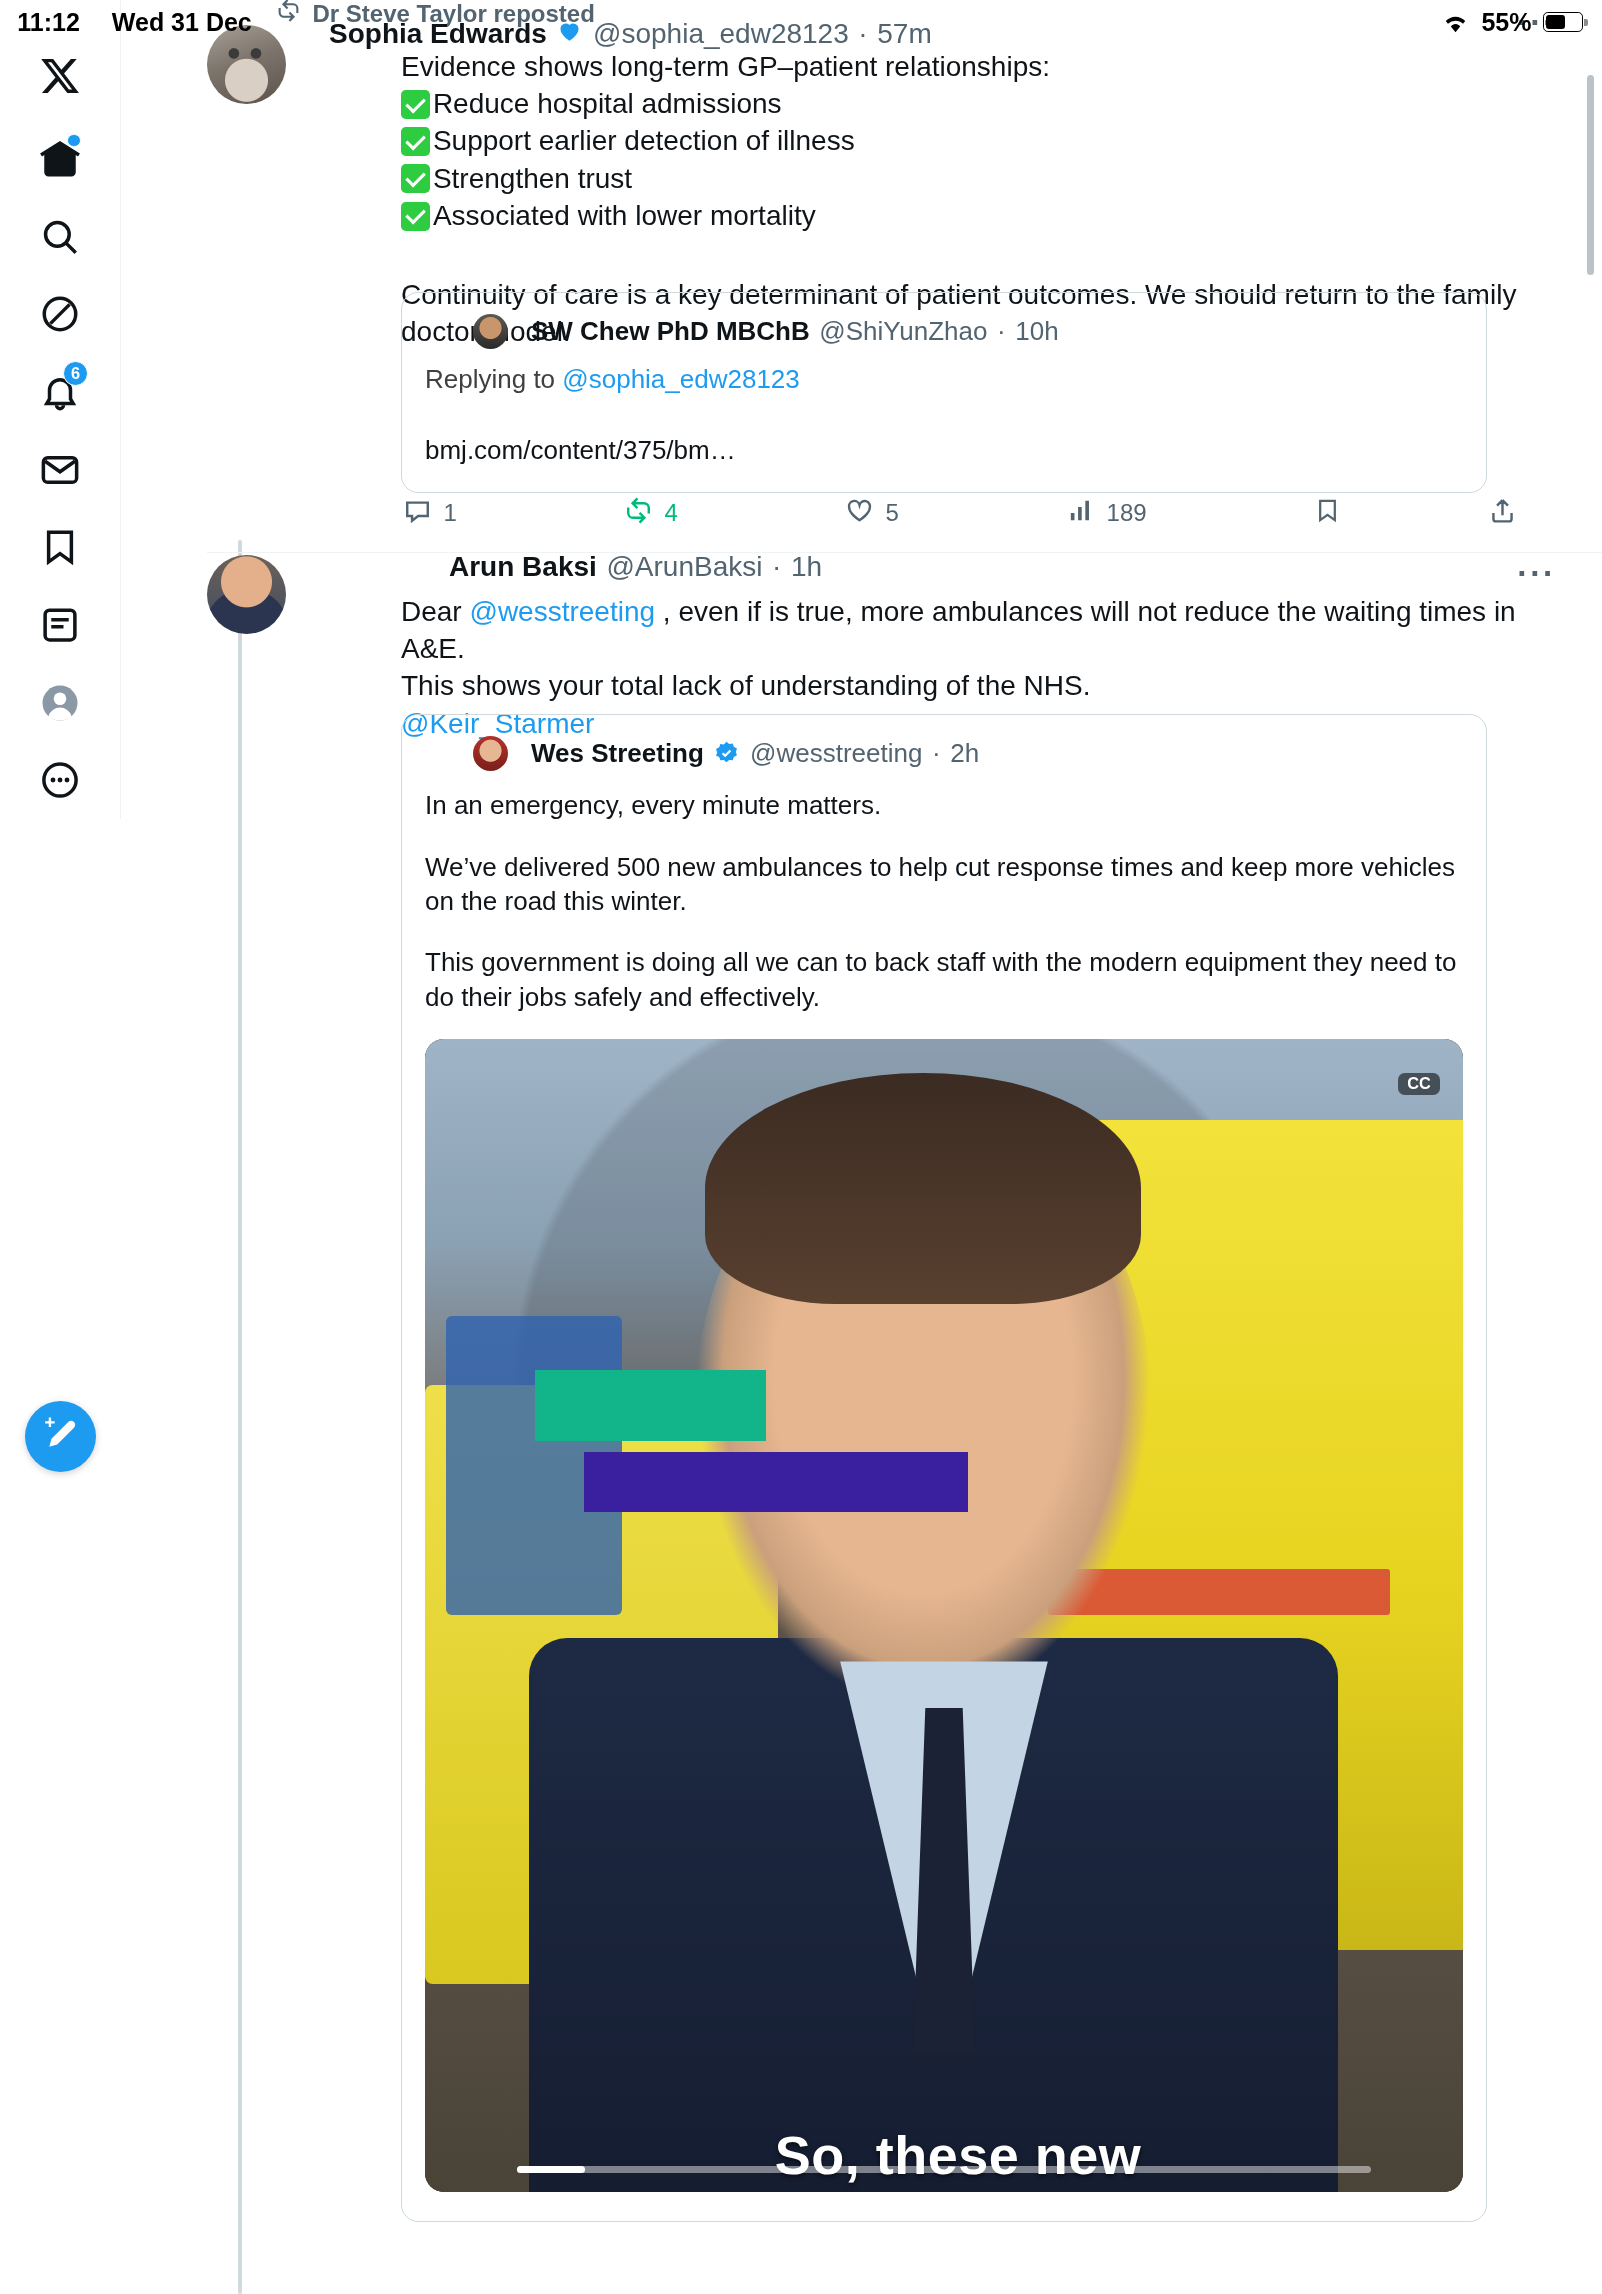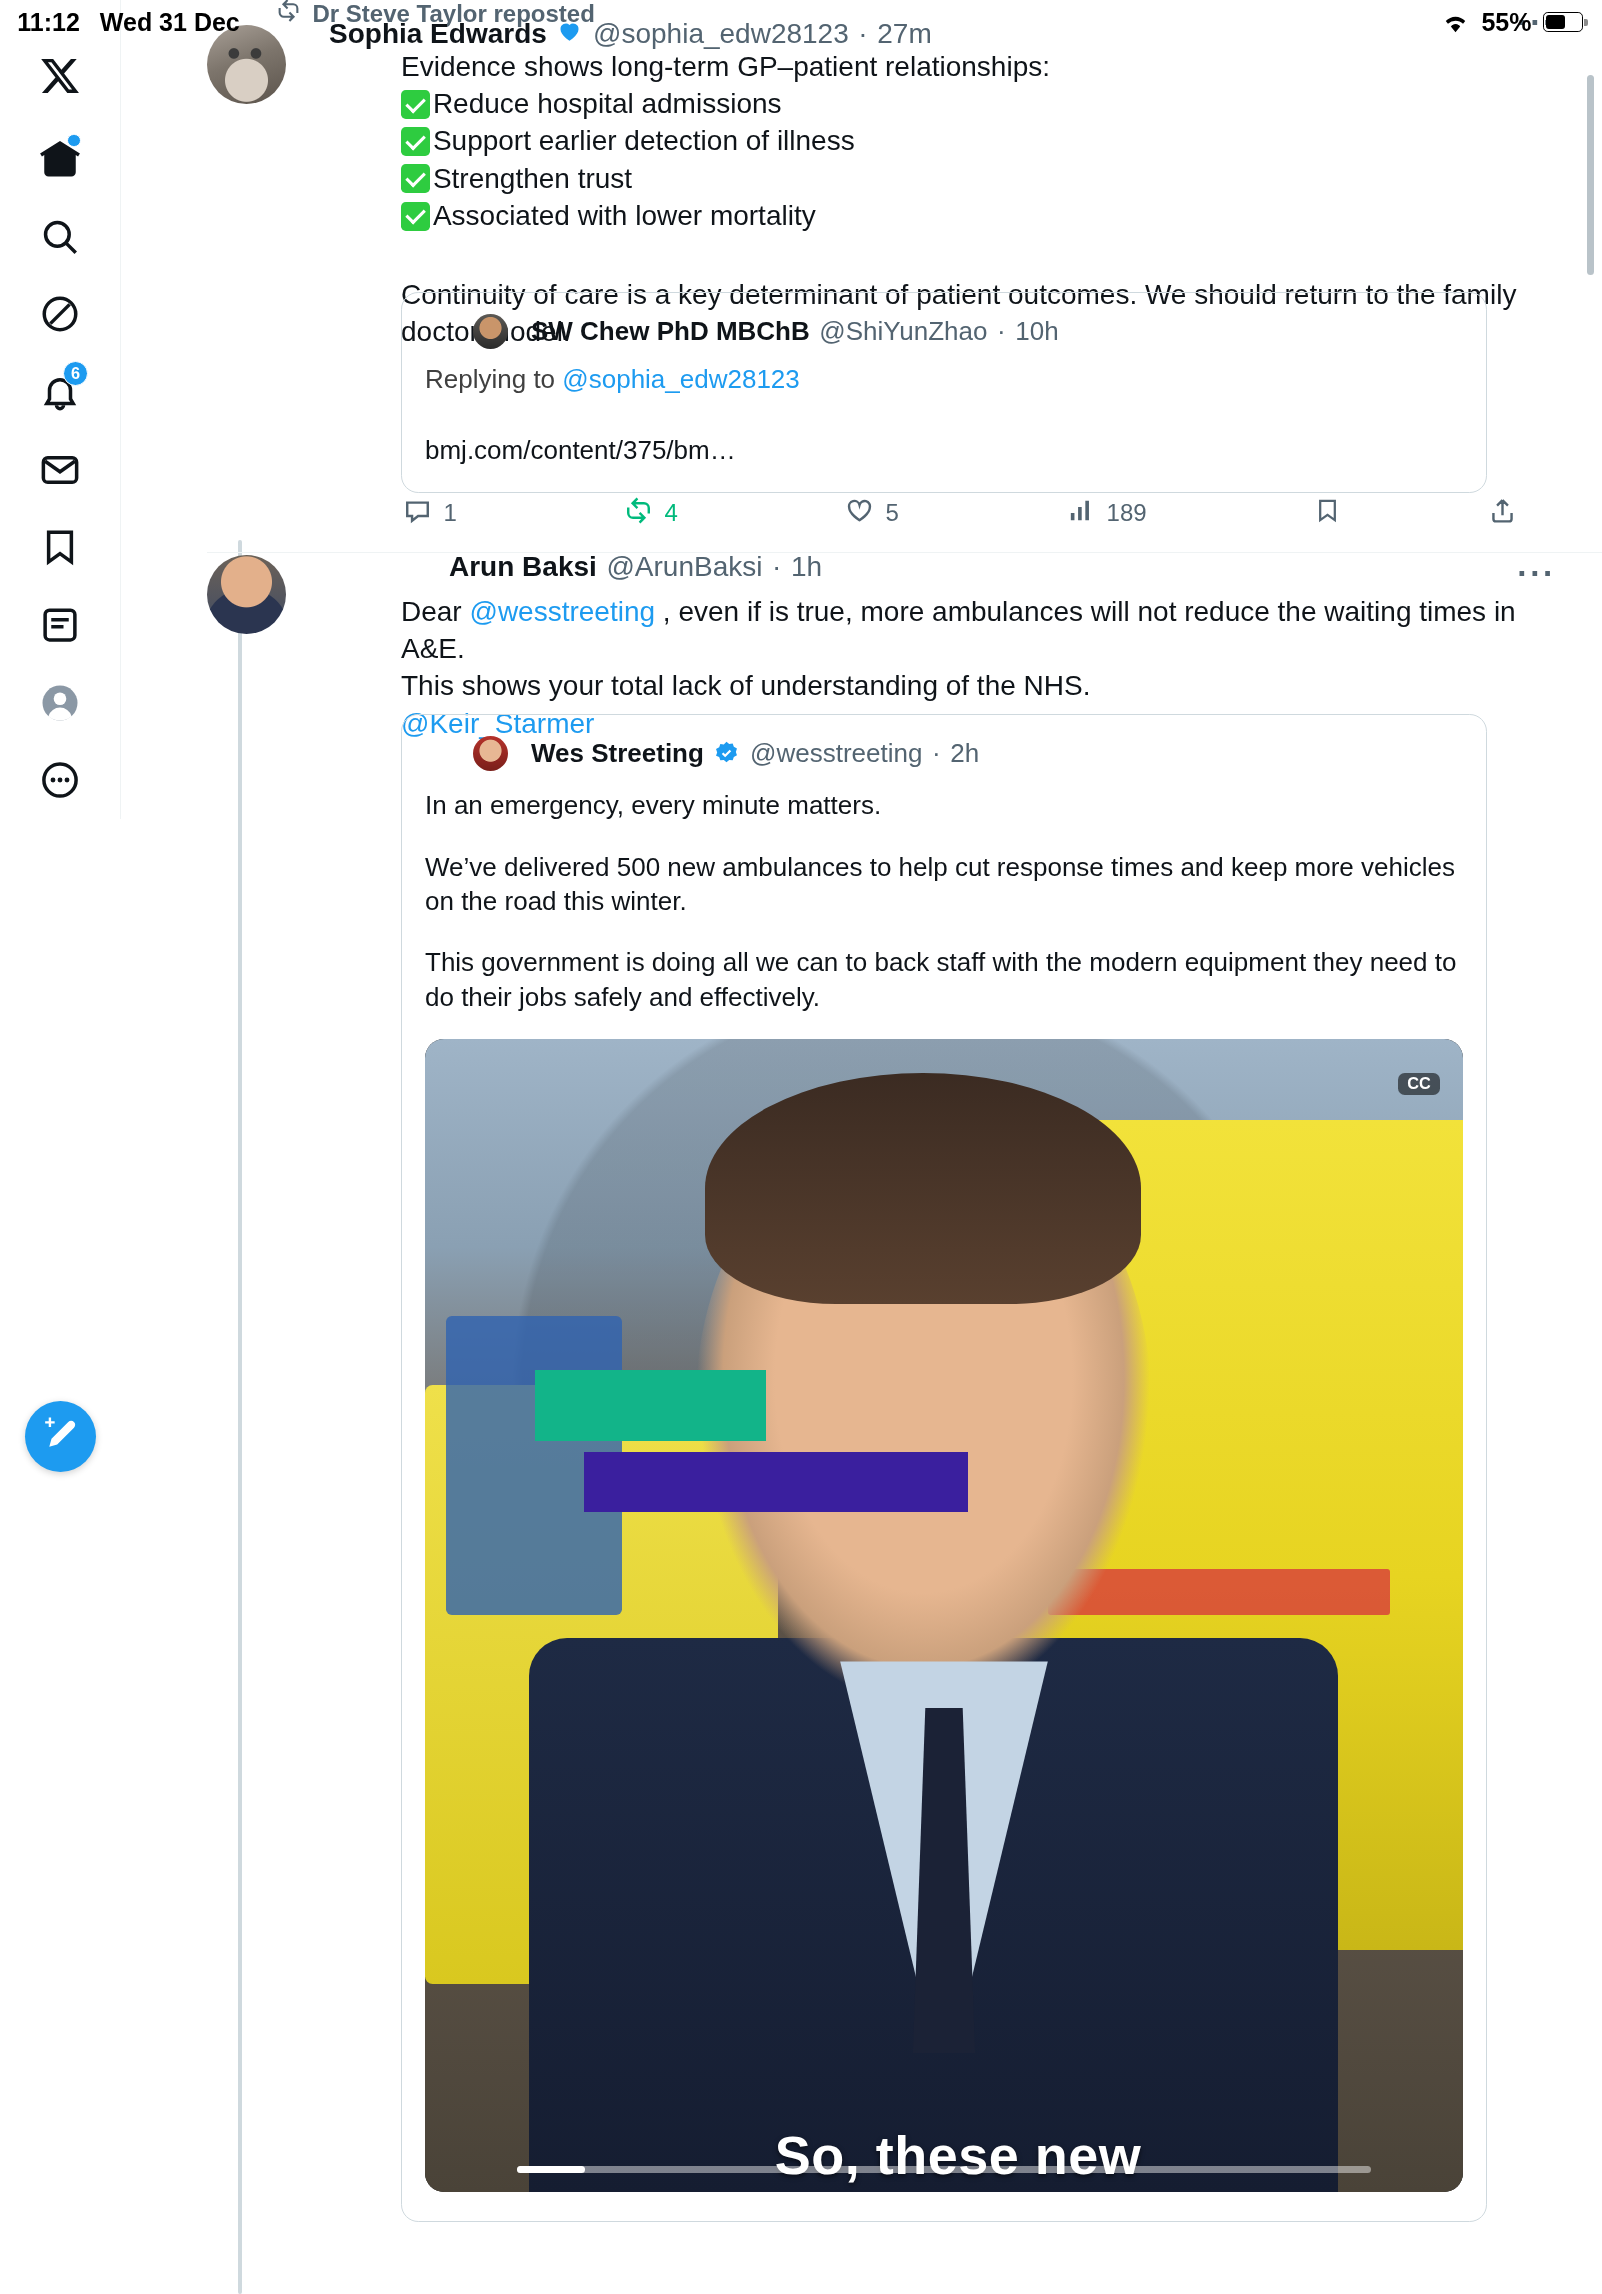--- a/index.html
+++ b/index.html
@@ -10,21 +10,21 @@
     color:#0f1419;
     overflow:hidden;
     position:relative;
   }
   
   .statusbar{
     position:absolute;top:0;left:0;width:1602px;height:44px;
     display:flex;align-items:center;z-index:50;
     font-size:25px;font-weight:700;color:#000;
   }
-  .sb-left{position:absolute;left:17.3px;display:flex;gap:20px;align-items:center;}
+  .sb-left{position:absolute;left:17.3px;display:flex;gap:32px;align-items:center;}
   .sb-right{position:absolute;right:19px;display:flex;gap:11.5px;align-items:center;}
   .wifi{width:29px;height:21px;position:relative;}
   .wifi svg{display:block;}
   .battery{
     width:40px;height:20px;border:1.9px solid #000;border-radius:4.8px;position:relative;
     display:flex;align-items:center;padding:1.9px;box-sizing:border-box;
   }
   .battery::after{
     content:"";position:absolute;right:-5.8px;top:5.8px;width:3.8px;height:7.7px;
     background:#000;border-radius:0 1.9px 1.9px 0;opacity:.45;
@@ -362,21 +362,21 @@
     <div style="position:absolute;left:159px;top:13.4px;width:1259px;">
       <div class="name-row">
         <span class="dispname">Sophia Edwards</span>
         <span>
           <svg width="27" height="27" viewBox="0 0 24 24">
               <path fill="#1d9bf0" d="M12 21s-8-4.9-8-10.2A4.8 4.8 0 0 1 12 7a4.8 4.8 0 0 1 8 3.8C20 16.1 12 21 12 21z"></path>
             </svg>
         </span>
         <span class="handle">@sophia_edw28123</span>
         <span class="dotsep">·</span>
-        <span class="time">27m</span>
+        <span class="time">57m</span>
       </div>
     </div>
 
     <div class="more-dots" style="position:absolute;right:46px;top:1.9px;">···</div>
 
     <div style="position:absolute;left:279px;top:44px;width:1143px;">
       <div class="tweet-text">Evidence shows long-term GP–patient relationships:</div>
       <div class="tweet-text"><span class="check"></span><span>Reduce hospital admissions</span></div>
       <div class="tweet-text"><span class="check"></span><span>Support earlier detection of illness</span></div>
       <div class="tweet-text"><span class="check"></span><span>Strengthen trust</span></div>

